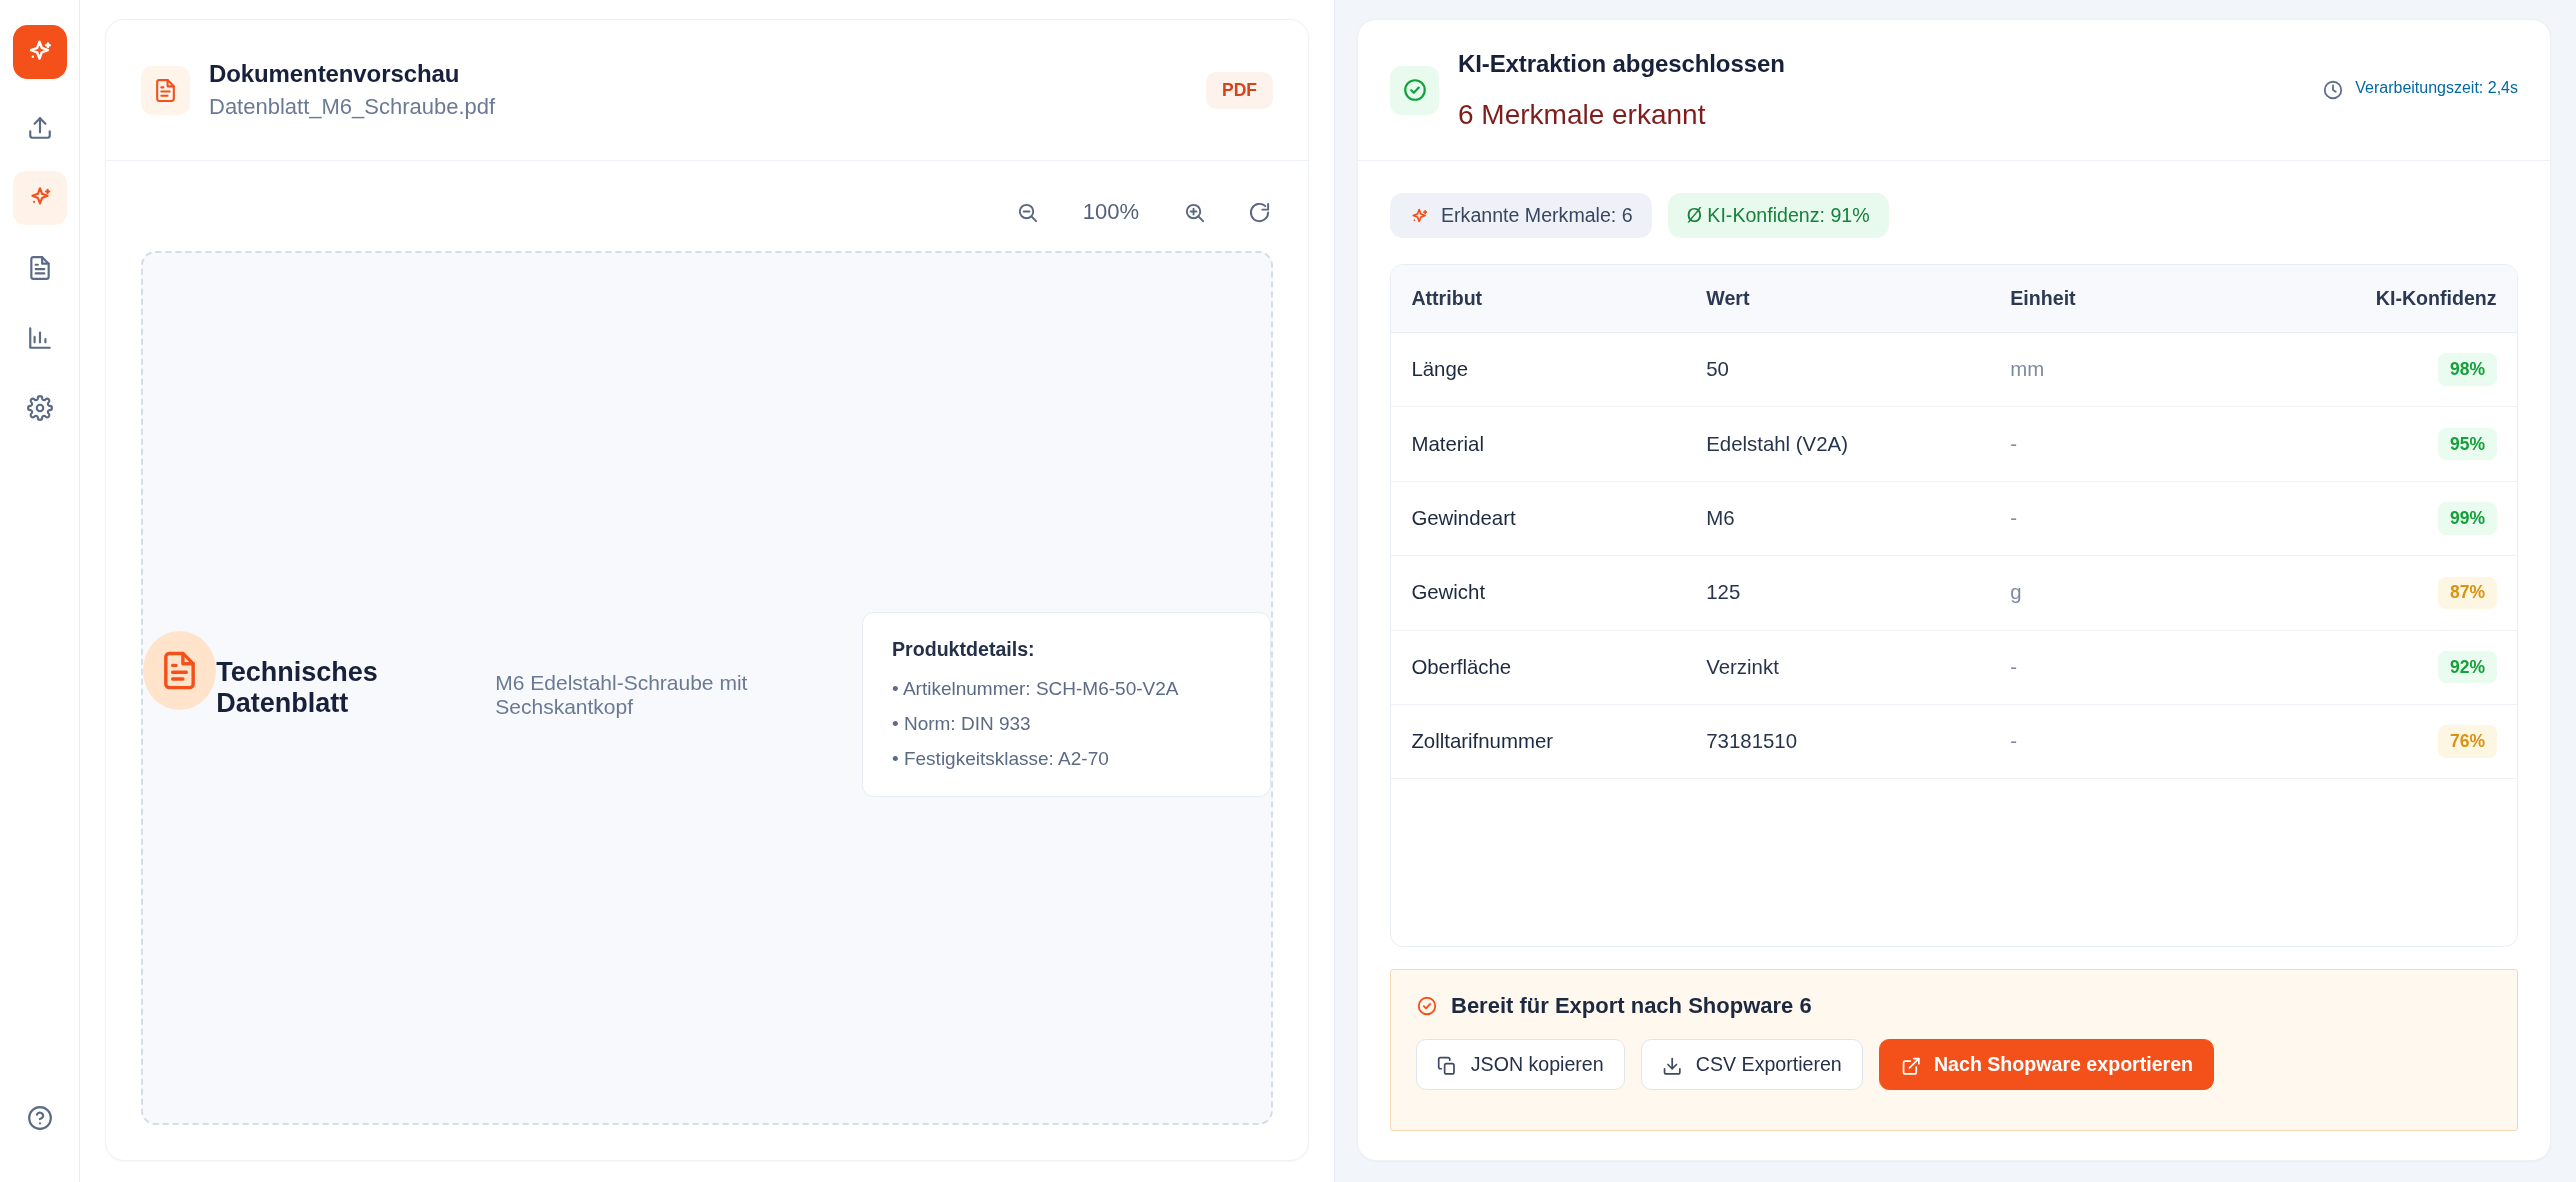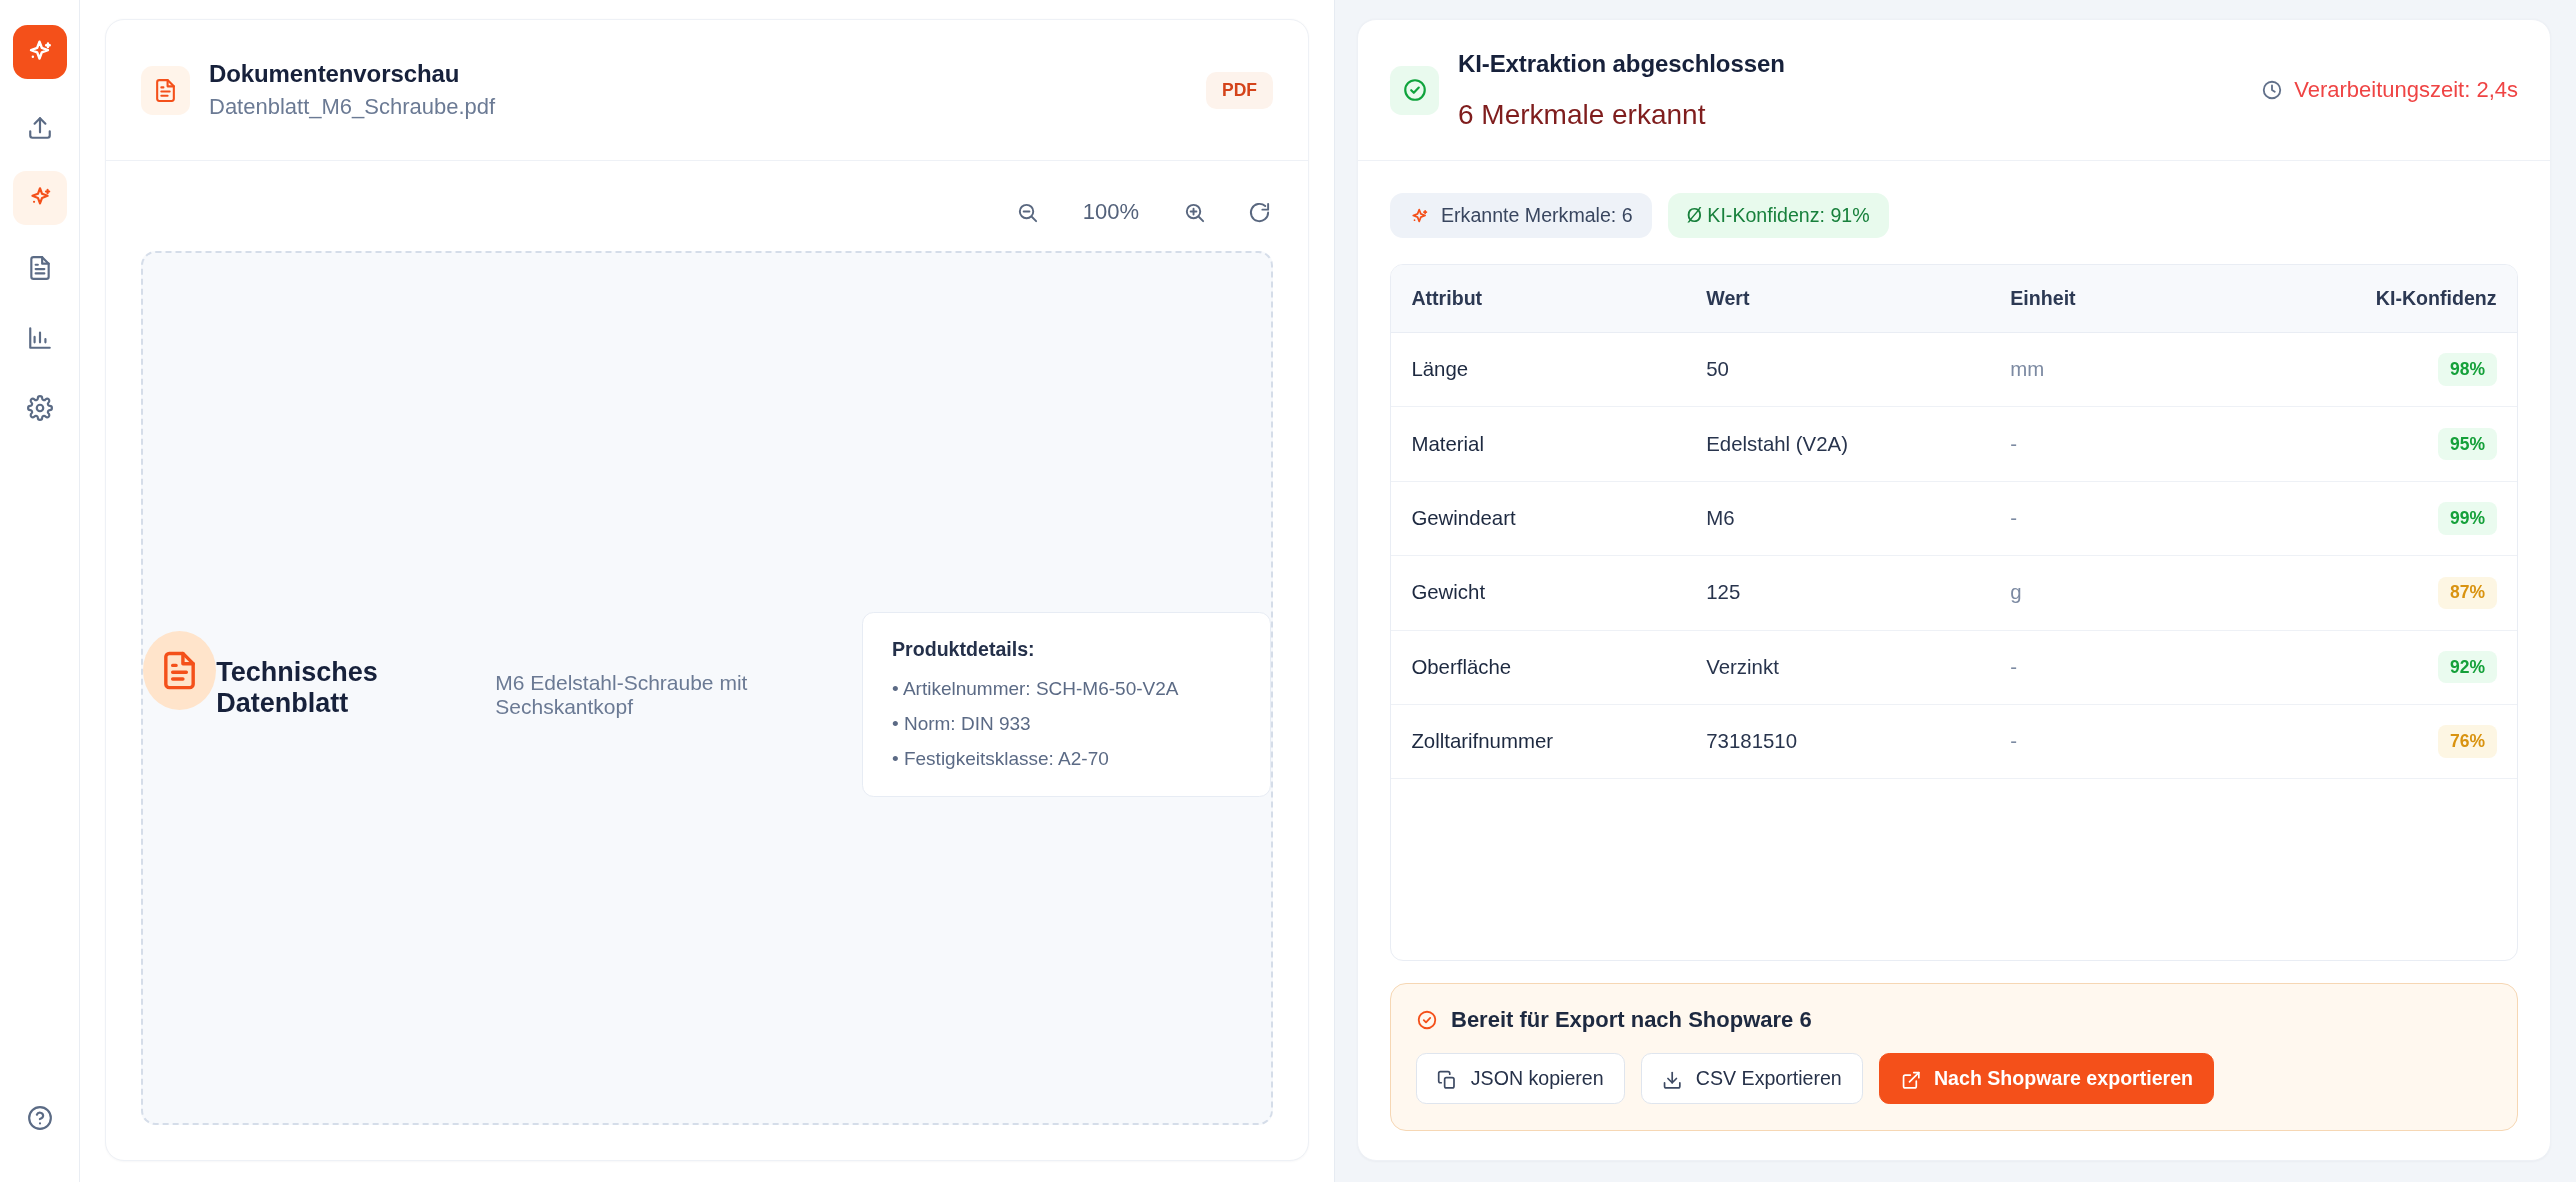--- a/index.html
+++ b/index.html
@@ -128,21 +128,21 @@
   }
   .ok-tile {
     width: 49px; height: 49px; border-radius: 11.6px;
     background: #e9faee;
     display: flex; align-items: center; justify-content: center;
     flex: 0 0 49px;
   }
   .res-head-text { margin-left: 19px; flex: 1 1 auto; }
   .res-title { font-size: 24px; font-weight: 700; color: #17213b; letter-spacing: -0.1px; }
   .res-sub   { font-size: 28px; color: #7f1d1d; margin-top: 21px; }
-  .proc-time { display: flex; align-items: center; gap: 11.6px; font-size: 22px; color: #ef4444; }
+  .proc-time { display: flex; align-items: flex-start; gap: 11.6px; font-size: 16px; color: #0369a1; }
 
   .chips { display: flex; gap: 16px; padding: 32px 32px 0 32px; }
   .chip {
     display: flex; align-items: flex-end; gap: 11.6px;
     border-radius: 13px; padding: 11px 19px;
     font-size: 19.6px; font-weight: 500;
   }
   .chip-features { background: #eef2f8; color: #39465f; }
   .chip-conf { background: #e8faed; color: #18803c; }
 
@@ -174,22 +174,22 @@
     display: inline-block; font-size: 17.5px; font-weight: 600;
     padding: 5.8px 11.6px; border-radius: 8px;
   }
   .conf-high { background: #eafbef; color: #15a03a; }
   .conf-mid  { background: #fdf6e3; color: #d99310; }
 
   .export-box {
     margin: 22px 32px 29px 32px;
     background: #fff8ef;
     border: 1.5px solid #f6d7b4;
-    border-radius: 16px;
-    padding: 23px 25px 26px 25px;
+    border-radius: 3px;
+    padding: 23px 25px 40px 25px;
   }
   .export-title { display: flex; align-items: center; gap: 13px; font-size: 22px; font-weight: 600; color: #1d2940; }
   .export-btns { display: flex; gap: 16px; margin-top: 20.4px; }
   .btn {
     display: flex; align-items: flex-end; gap: 13px;
     font-size: 19.6px; border-radius: 10.2px;
     padding: 13px 20.4px; border: 1.5px solid #dfe5ee;
     background: #ffffff; color: #263149; font-weight: 500;
   }
   .btn-primary { background: #f4501a; border-color: #f4501a; color: #ffffff; font-weight: 600; }

